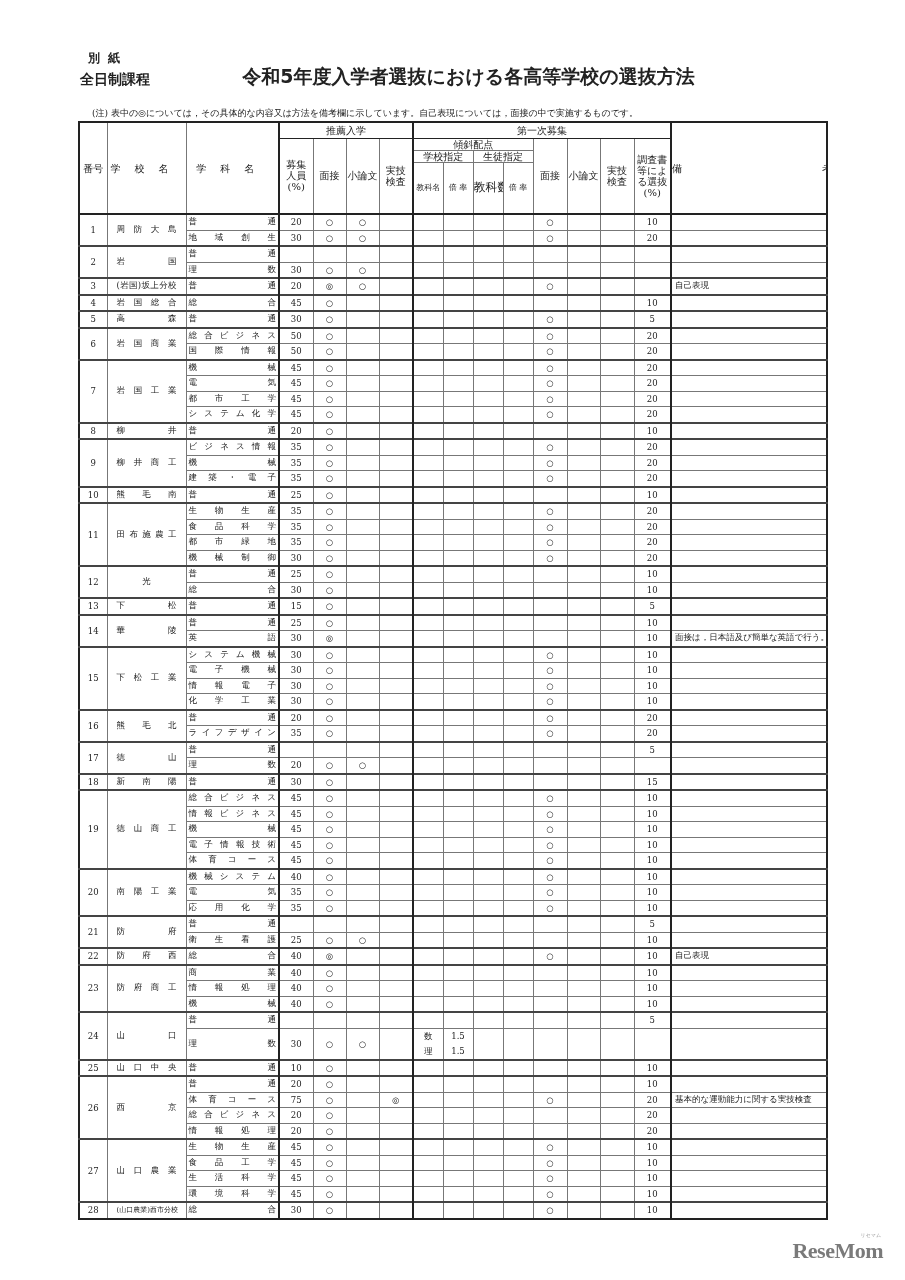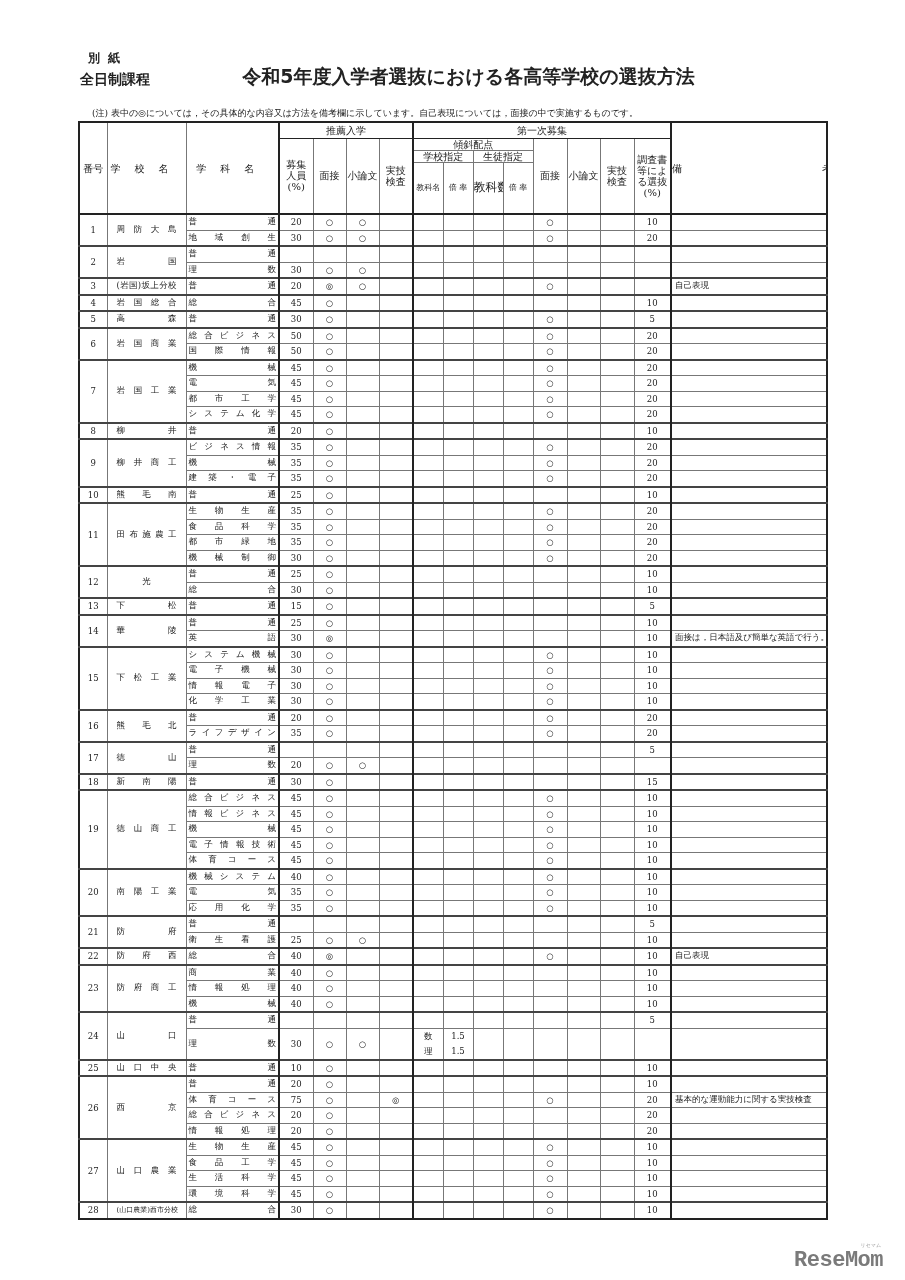--- a/index.html
+++ b/index.html
@@ -16,21 +16,21 @@
   table.sel th { font-size:10px; line-height:11px; }
   .thick-l { border-left:2px solid #222 !important; }
   .thick-b { border-bottom:2px solid #222 !important; }
   tr.r td { height:14.5px; }
   tr.r2 td { height:30px; }
   td.school { text-align:justify; text-align-last:justify; padding:0 9px !important; }
   td.dept { text-align:justify; text-align-last:justify; padding:0 2px !important; border-right:2px solid #222 !important; }
   td.remark { text-align:left !important; padding-left:3px !important; font-size:8.5px; }
   td.grp-start { border-top:2px solid #444 !important; }
   .keisha-cell { line-height:15px; }
-  .logo { position:absolute; right:22px; bottom:7px; font-family:Liberation Mono, monospace; font-weight:bold;
+  .logo { position:absolute; right:22px; bottom:16px; font-family:Liberation Serif, serif; font-weight:bold;
           font-size:22px; color:#7a7a7a; letter-spacing:-0.5px; }
   .logo small { position:absolute; right:2px; top:-6px; font-size:5px; font-weight:normal; color:#999; letter-spacing:0; }
 </style>
 </head>
 <body>
 
 <div class="betsushi">別紙</div>
 <div class="title">令和5年度入学者選抜における各高等学校の選抜方法</div>
 <div class="course">全日制課程</div>
 <div class="note">(注) 表中の◎については，その具体的な内容又は方法を備考欄に示しています。自己表現については，面接の中で実施するものです。</div>

